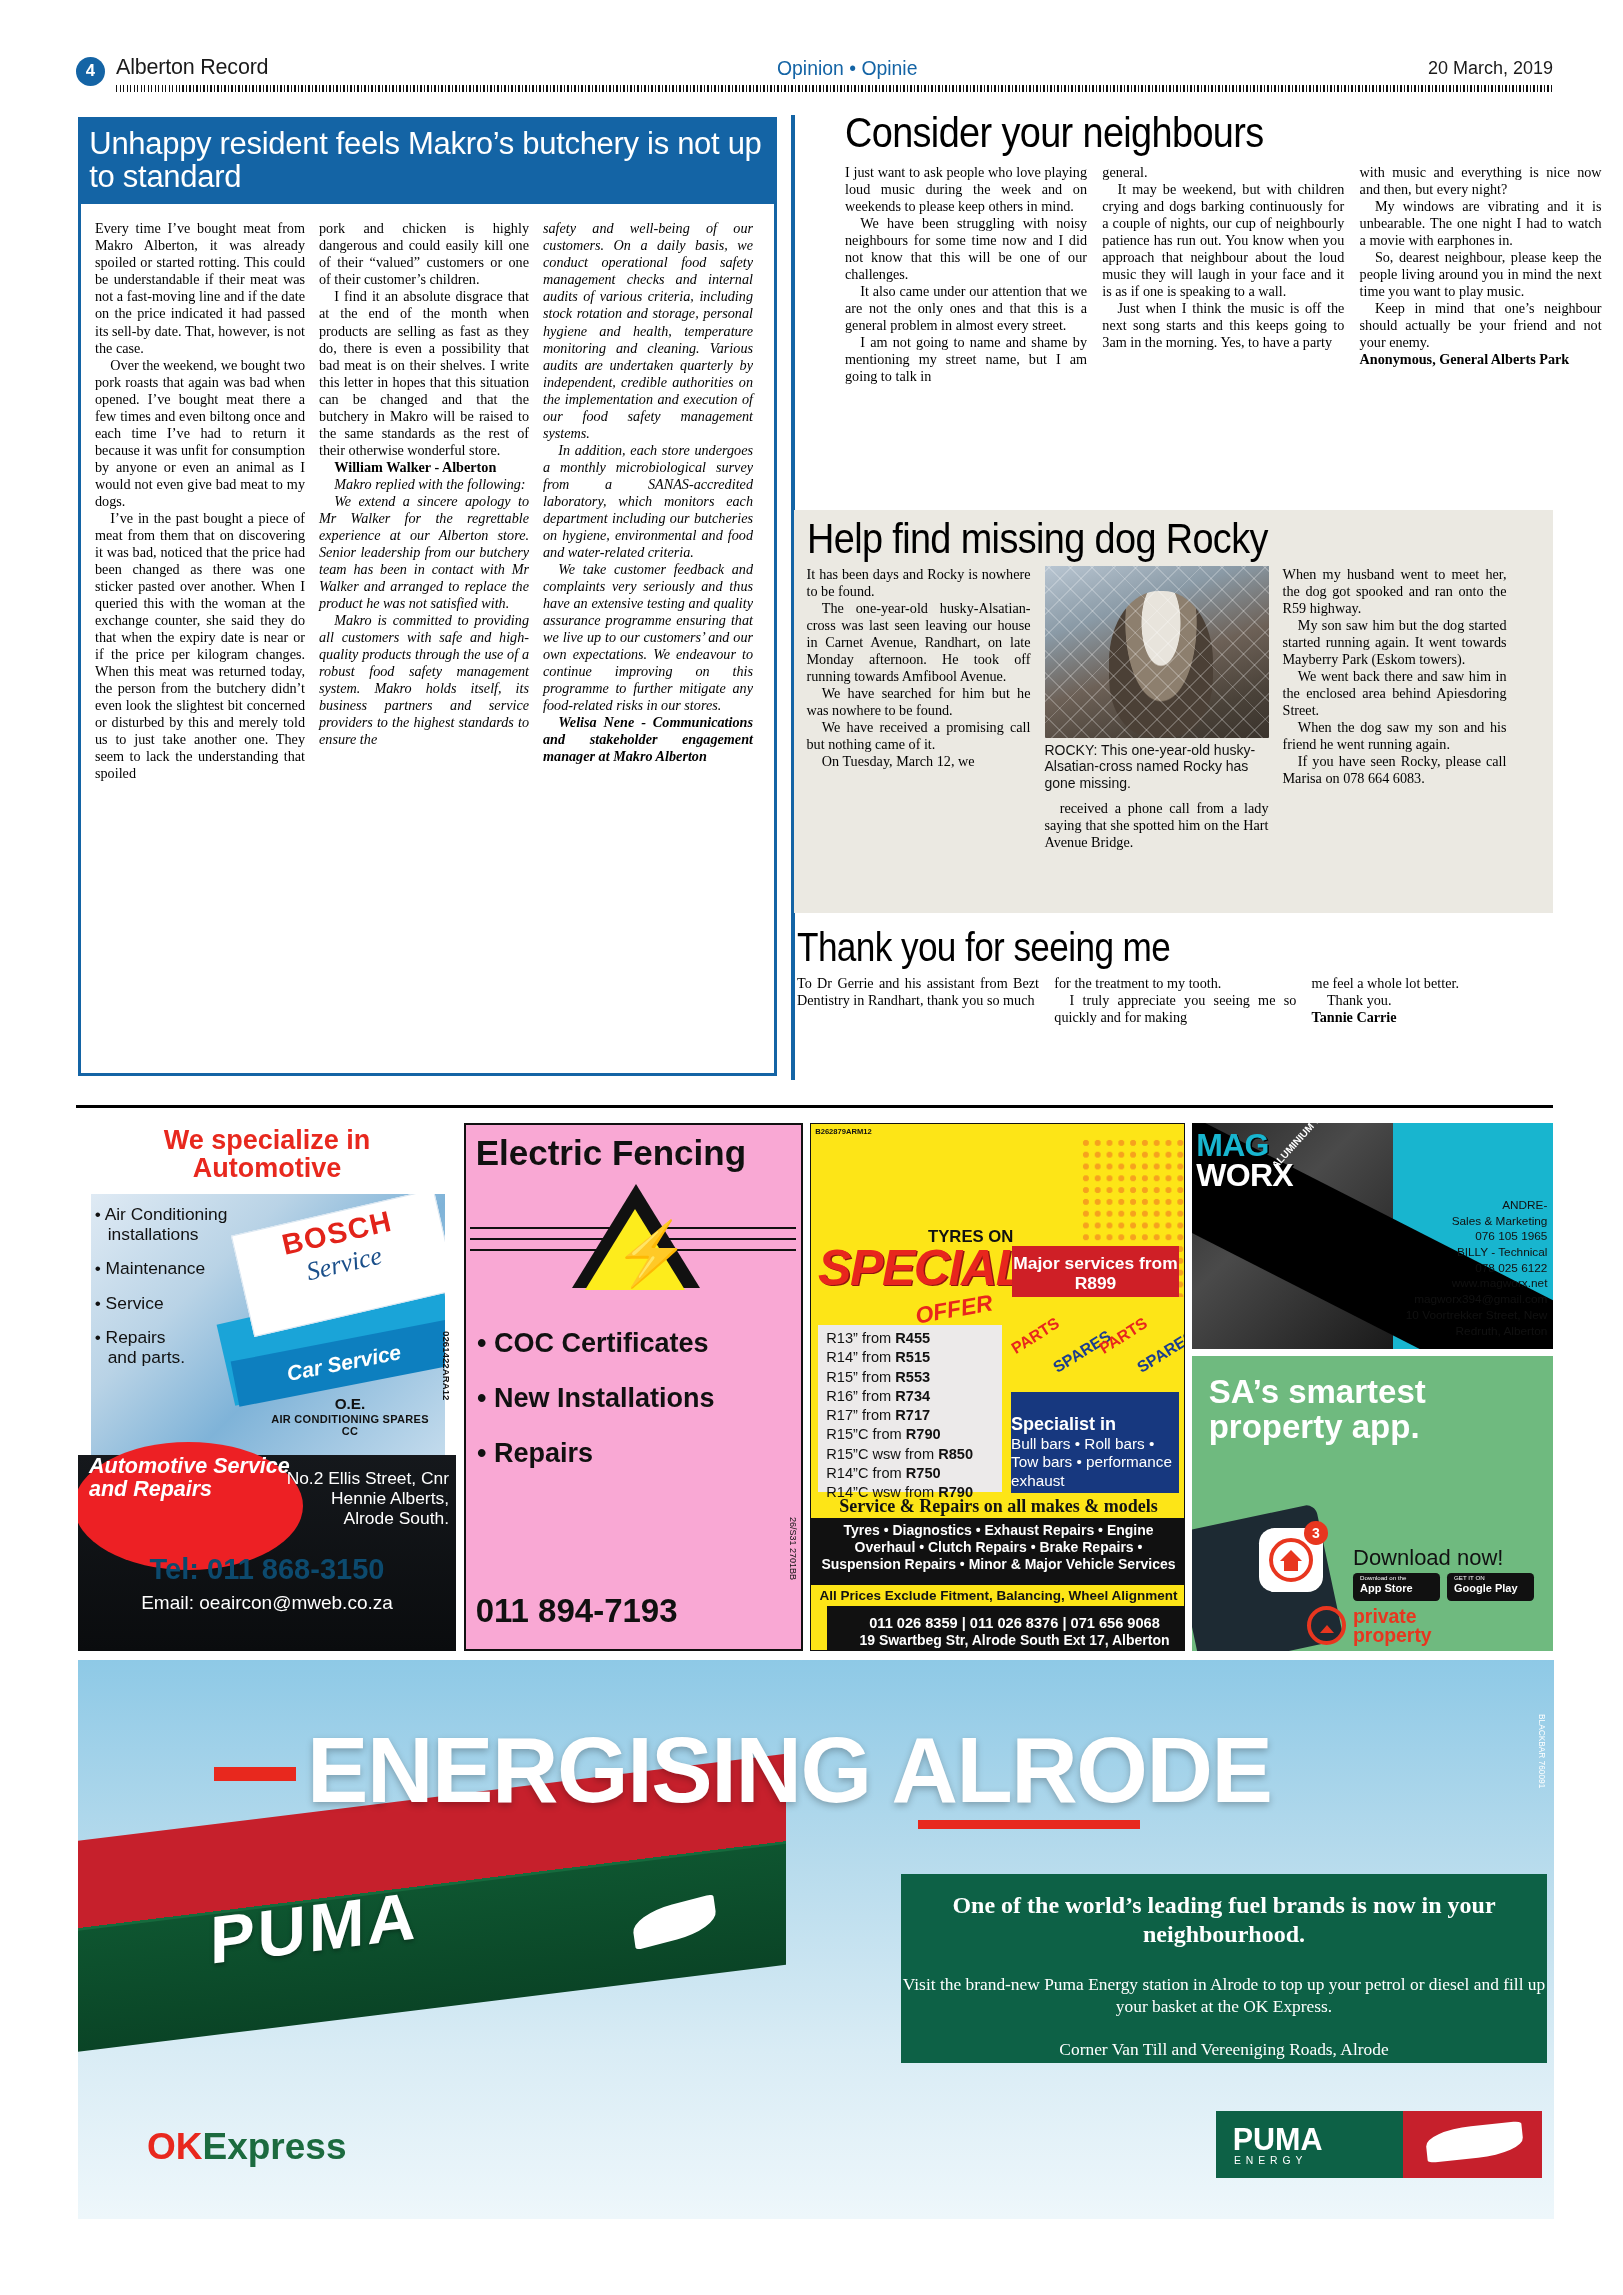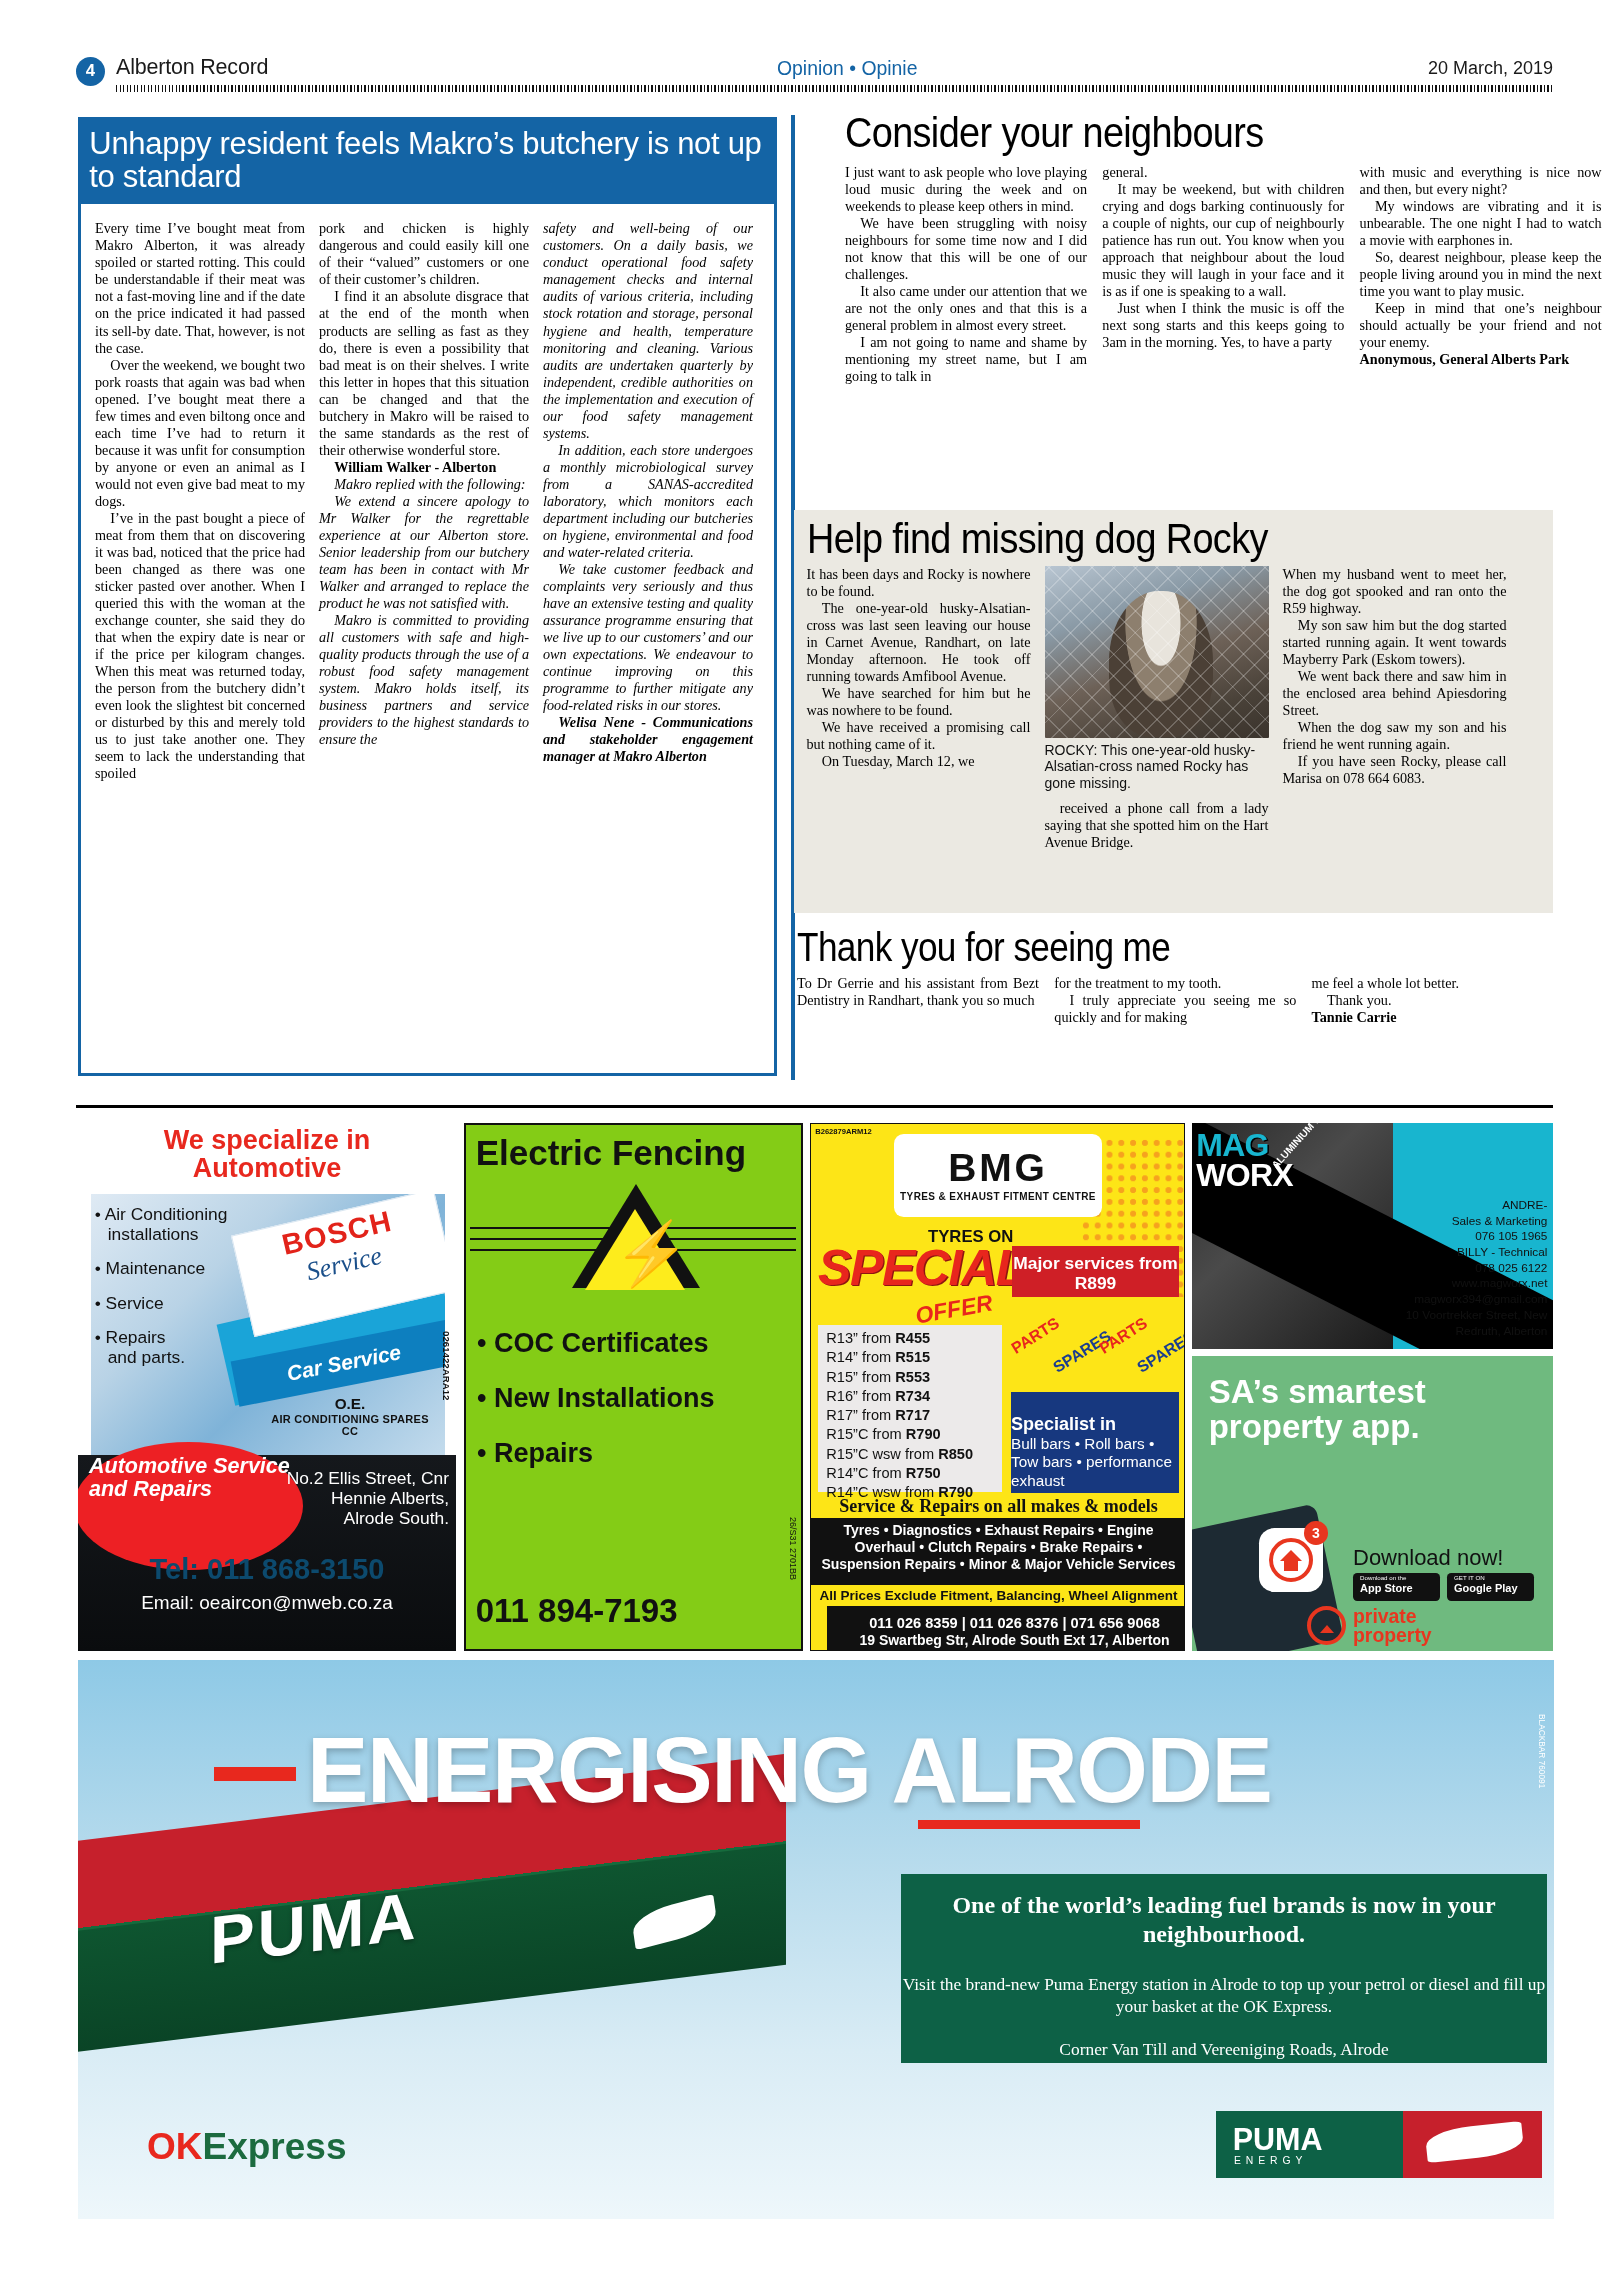--- a/index.html
+++ b/index.html
@@ -237,21 +237,21 @@
     color:#0c4a6e; font-family:"Liberation Sans",sans-serif; font-weight:bold; font-size:29px;
   }
   .ad-auto .email {
     position:absolute; left:0; top:469px; width:378px; text-align:center;
     color:#fff; font-family:"Liberation Sans",sans-serif; font-size:19px;
   }
 
   
   .ad-fence {
     position: absolute; left: 464px; top: 1123px; width: 339px; height: 528px;
-    background: #84cc16; border: 2.1px solid #111; overflow:hidden;
+    background: #f9a8d4; border: 2.1px solid #111; overflow:hidden;
   }
   .ad-fence .t {
     font-family:"Liberation Sans",sans-serif; font-weight:bold;
     font-size: 35px; color:#111; padding: 8.3px 0 0 9.7px;
   }
   .ad-fence .sym { position: relative; height: 139px; }
   .ad-fence .wires {
     position:absolute; left:4.2px; top:54px; width:326px; height:28px;
     background: repeating-linear-gradient(to bottom, #111 0 2.1px, transparent 2.1px 11px);
   }
@@ -687,24 +687,20 @@
     <li>New Installations</li>
     <li>Repairs</li>
   </ul>
   <div class="phone">011 894-7193</div>
   <div class="vcode">26/S31 2701BB</div>
 </div>
 
 <div class="ad-bmg">
   <div class="code">B262879ARM12</div>
   <div class="dots"></div>
-  <div class="logo">
-    <div class="bm">BMG</div>
-    <div class="sub">TYRES &amp; EXHAUST FITMENT CENTRE</div>
-  </div>
   <div class="tyreson">TYRES ON</div>
   <div class="special">SPECIAL</div>
   <div class="offer">OFFER</div>
   <div class="pricebox">
     <div><span>R13” from </span><b>R455</b></div>
     <div><span>R14” from </span><b>R515</b></div>
     <div><span>R15” from </span><b>R553</b></div>
     <div><span>R16” from </span><b>R734</b></div>
     <div><span>R17” from </span><b>R717</b></div>
     <div><span>R15”C from </span><b>R790</b></div>

